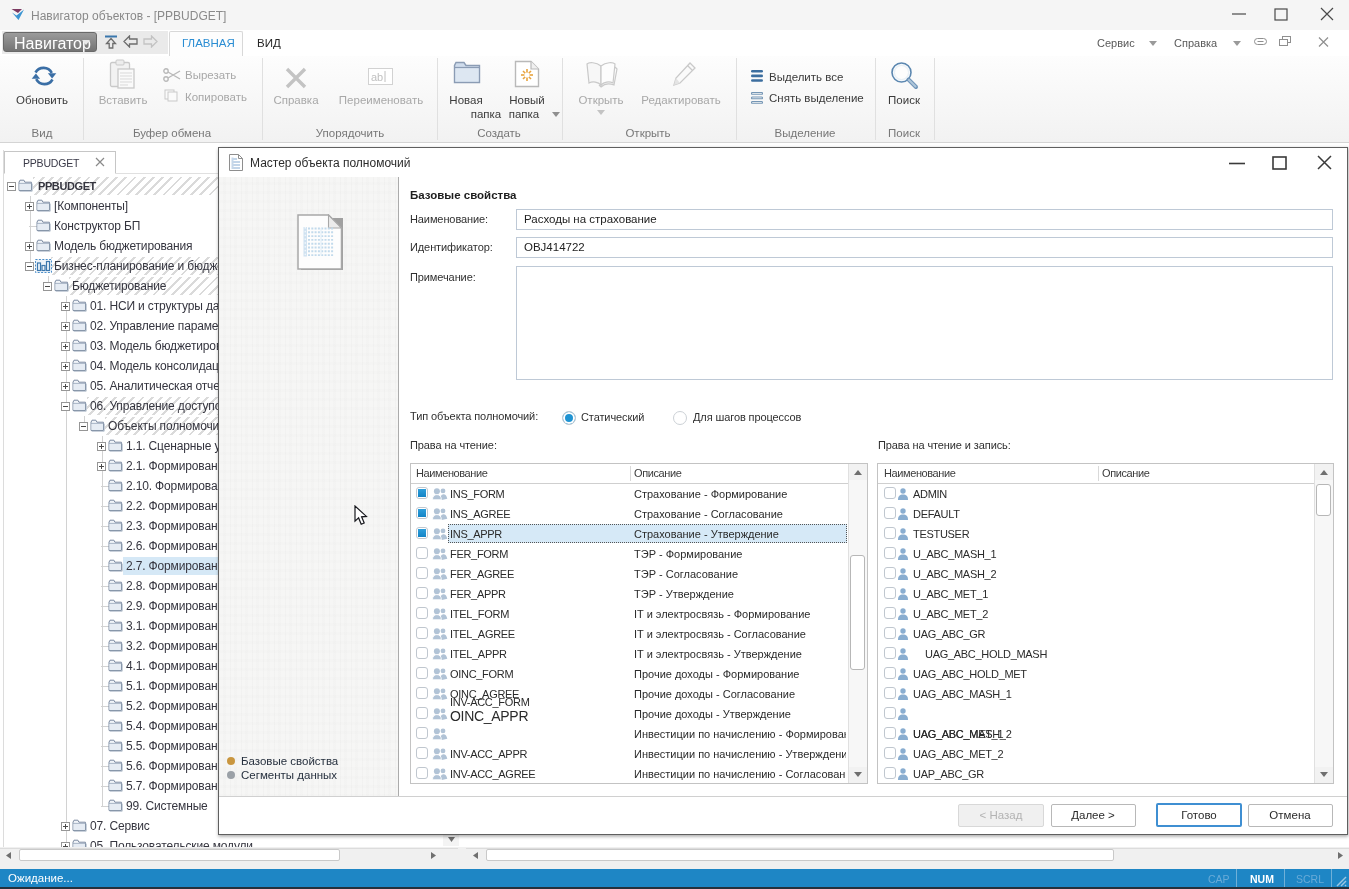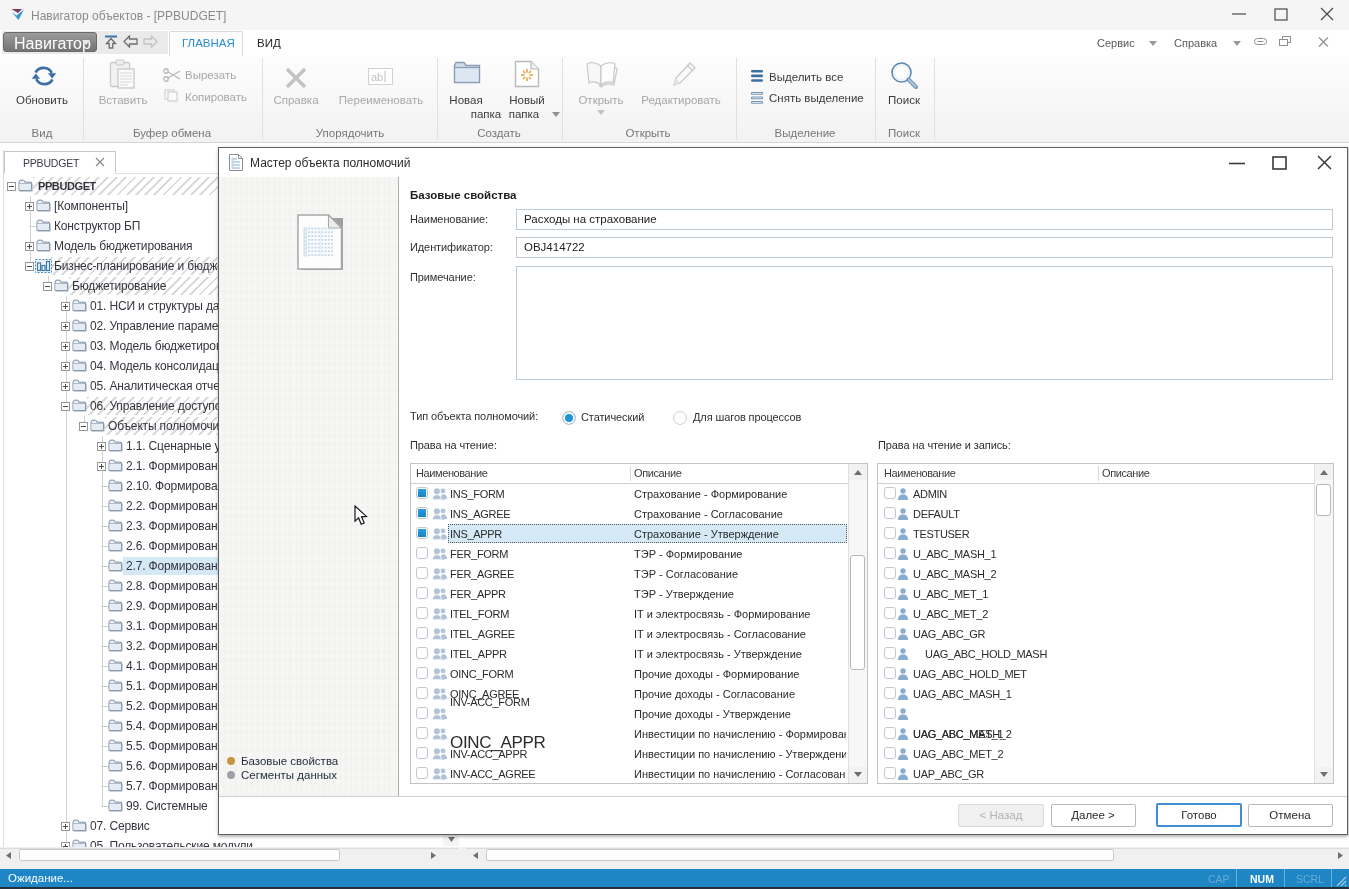--- a/index.html
+++ b/index.html
@@ -736,21 +736,21 @@
 </svg>
 <div class="lbl" style="left:450px;top:688px;font-size:11px;letter-spacing:-0.3px;color:#2b2b2b;">OINC_AGREE</div>
 <div class="lbl" style="left:634px;top:688px;font-size:11px;color:#2b2b2b;max-width:212px;overflow:hidden;">Прочие доходы - Согласование</div>
 <div class="abs" style="left:416px;top:707px;width:12px;height:12px;background:#fff;border:1px solid #c0c7cf;border-radius:3px;"></div>
 <svg class="abs" style="left:432px;top:708px;" width="16" height="12" viewBox="0 0 16 12">
 <circle cx="11" cy="2.9" r="2.4" fill="#b1c3d6"></circle>
 <path d="M8.4 11.5 C8.4 7.9 9.5 6.3 11.4 6.3 C13.6 6.3 14.8 8.1 14.8 11.5 Z" fill="#b1c3d6" transform="rotate(-14 11.5 9)"></path>
 <circle cx="4.9" cy="3.3" r="3" fill="#b1c3d6"></circle>
 <path d="M0.4 11.8 C0.6 8.1 2.3 6.6 4.9 6.6 C7.5 6.6 9.2 8.1 9.4 11.8 Z" fill="#b1c3d6" stroke="#fff" stroke-width="0.9"></path>
 </svg>
-<div class="lbl" style="left:450px;top:708px;font-size:17px;letter-spacing:-0.3px;color:#2b2b2b;margin-top:25px;">OINC_APPR</div>
+<div class="lbl" style="left:450px;top:708px;font-size:14px;letter-spacing:-0.3px;color:#2b2b2b;">OINC_APPR</div>
 <div class="lbl" style="left:634px;top:708px;font-size:11px;color:#2b2b2b;max-width:212px;overflow:hidden;text-align:right;">Прочие доходы - Утверждение</div>
 <div class="abs" style="left:416px;top:727px;width:12px;height:12px;background:#fff;border:1px solid #c0c7cf;border-radius:3px;"></div>
 <svg class="abs" style="left:432px;top:728px;" width="16" height="12" viewBox="0 0 16 12">
 <circle cx="11" cy="2.9" r="2.4" fill="#b1c3d6"></circle>
 <path d="M8.4 11.5 C8.4 7.9 9.5 6.3 11.4 6.3 C13.6 6.3 14.8 8.1 14.8 11.5 Z" fill="#b1c3d6" transform="rotate(-14 11.5 9)"></path>
 <circle cx="4.9" cy="3.3" r="3" fill="#b1c3d6"></circle>
 <path d="M0.4 11.8 C0.6 8.1 2.3 6.6 4.9 6.6 C7.5 6.6 9.2 8.1 9.4 11.8 Z" fill="#b1c3d6" stroke="#fff" stroke-width="0.9"></path>
 </svg>
 <div class="lbl" style="left:450px;top:696px;font-size:11px;letter-spacing:-0.3px;color:#2b2b2b;">INV-ACC_FORM</div>
 <div class="lbl" style="left:634px;top:728px;font-size:11px;color:#2b2b2b;max-width:212px;overflow:hidden;">Инвестиции по начислению - Формировани</div>

